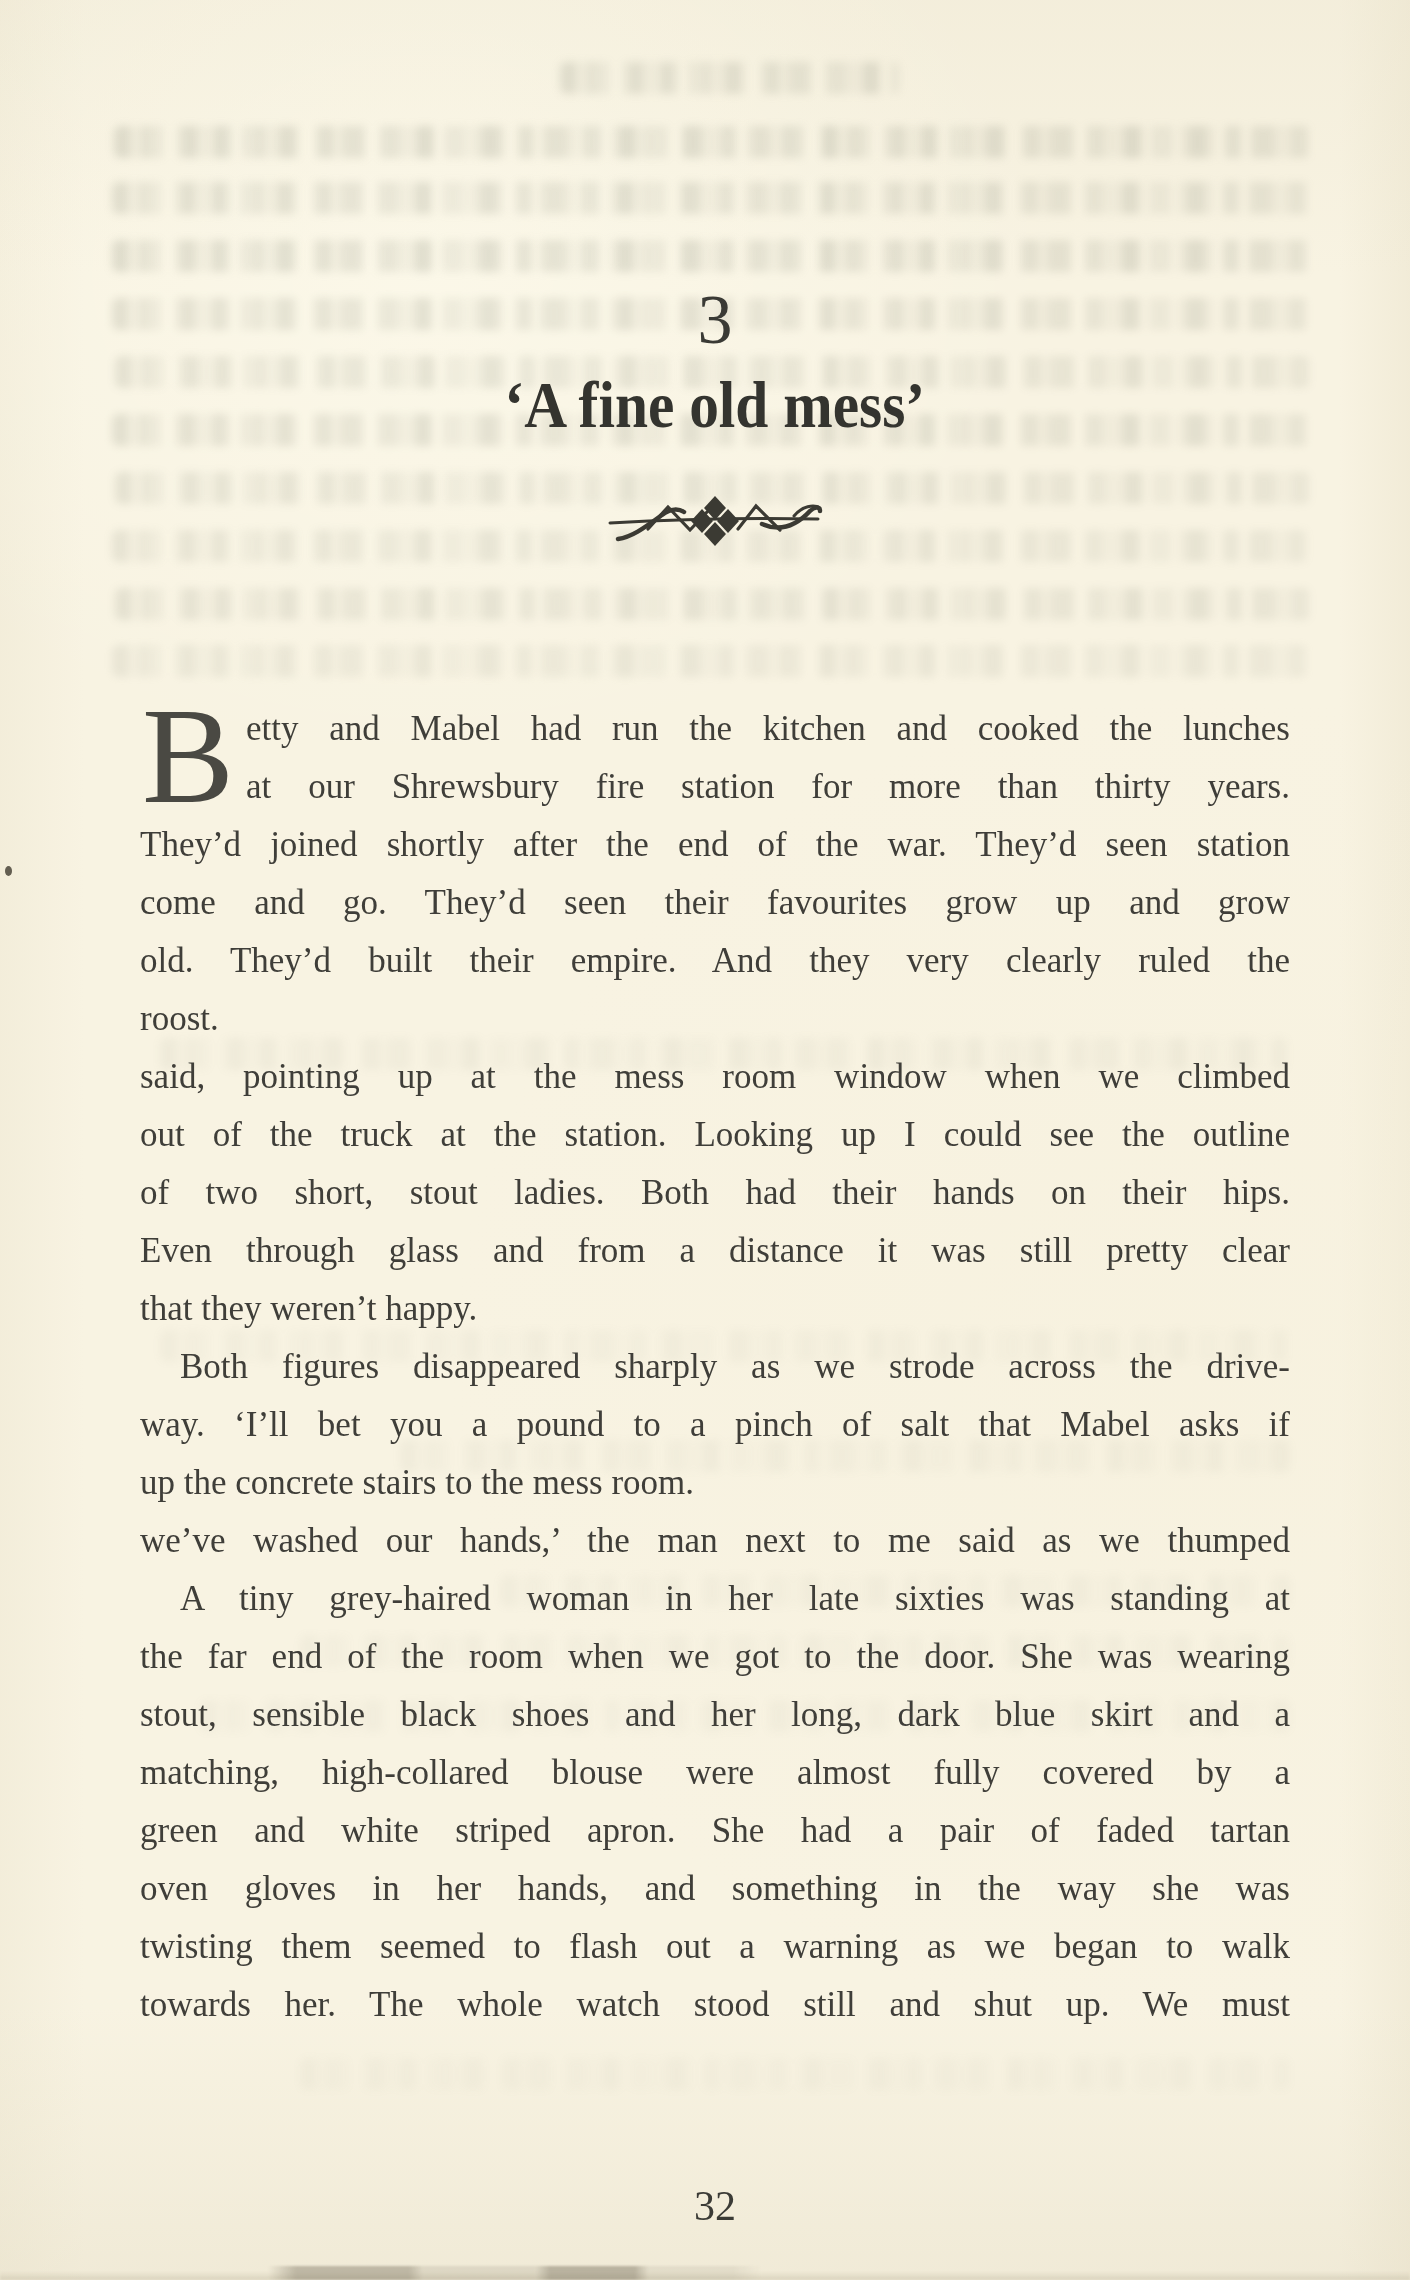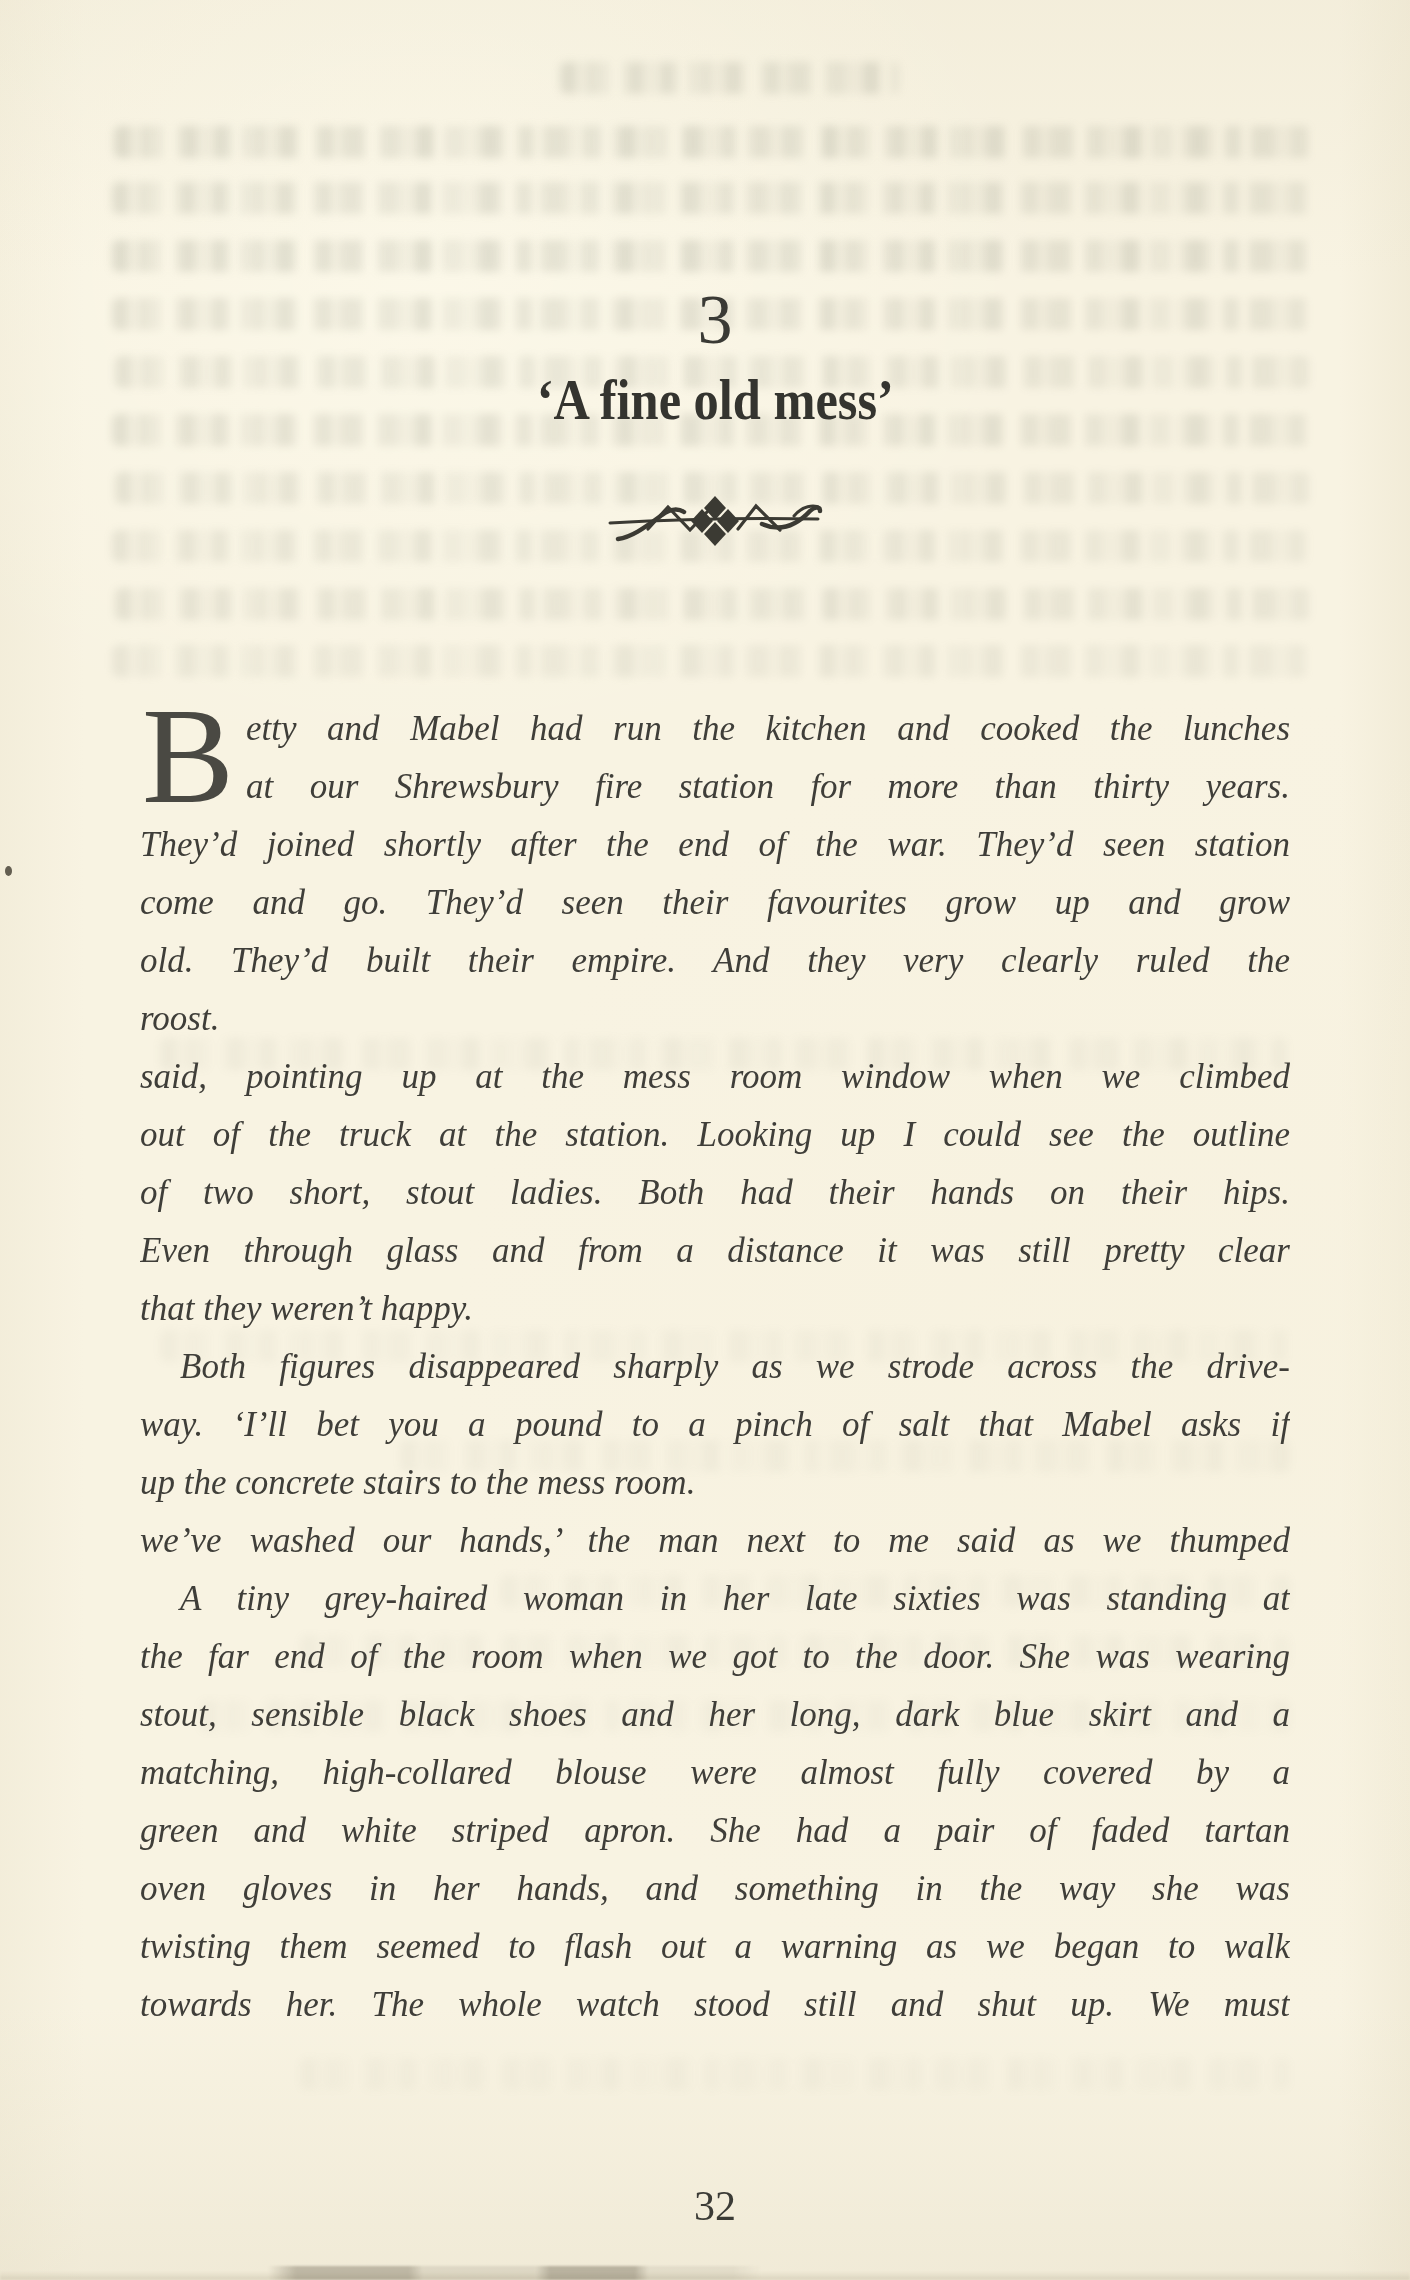--- a/index.html
+++ b/index.html
@@ -27,35 +27,35 @@
       repeating-linear-gradient(90deg,
         rgba(150,150,132,.16) 0 37px, rgba(150,150,132,0) 37px 71px);
     filter:blur(4px);
   }
   .heading-3{
     position:absolute;left:140px;width:1150px;top:285px;
     text-align:center;font-size:70px;line-height:1;color:#3a3a35;
   }
   .heading-title{
     position:absolute;left:140px;width:1150px;top:372px;
-    text-align:center;font-size:56px;line-height:1;font-weight:bold;color:#34342f;
+    text-align:center;font-size:66px;line-height:1;font-weight:bold;color:#34342f;
   }
   .heading-title .squeeze{display:inline-block;transform:scaleX(.9);}
   .flourish-wrap{
     position:absolute;left:140px;width:1150px;top:492px;height:56px;
     display:flex;justify-content:center;align-items:center;
   }
   #body-text{
     position:absolute;left:140px;top:700px;width:1150px;
     font-size:35px;line-height:58px;color:#3f3e39;
   }
   .para{margin:0;}
   .line{
     text-align:justify;text-align-last:justify;
-    overflow:hidden;white-space:normal;font-style:italic;
+    overflow:hidden;white-space:normal;
   }
   .line.lastline{text-align-last:left;}
   .line.first{text-indent:40px;}
   .dropcap{
     float:left;
     font-size:138px;line-height:112px;height:112px;
     margin:0 12px 0 2px;
     color:#4a4943;
   }
   .page-number{

